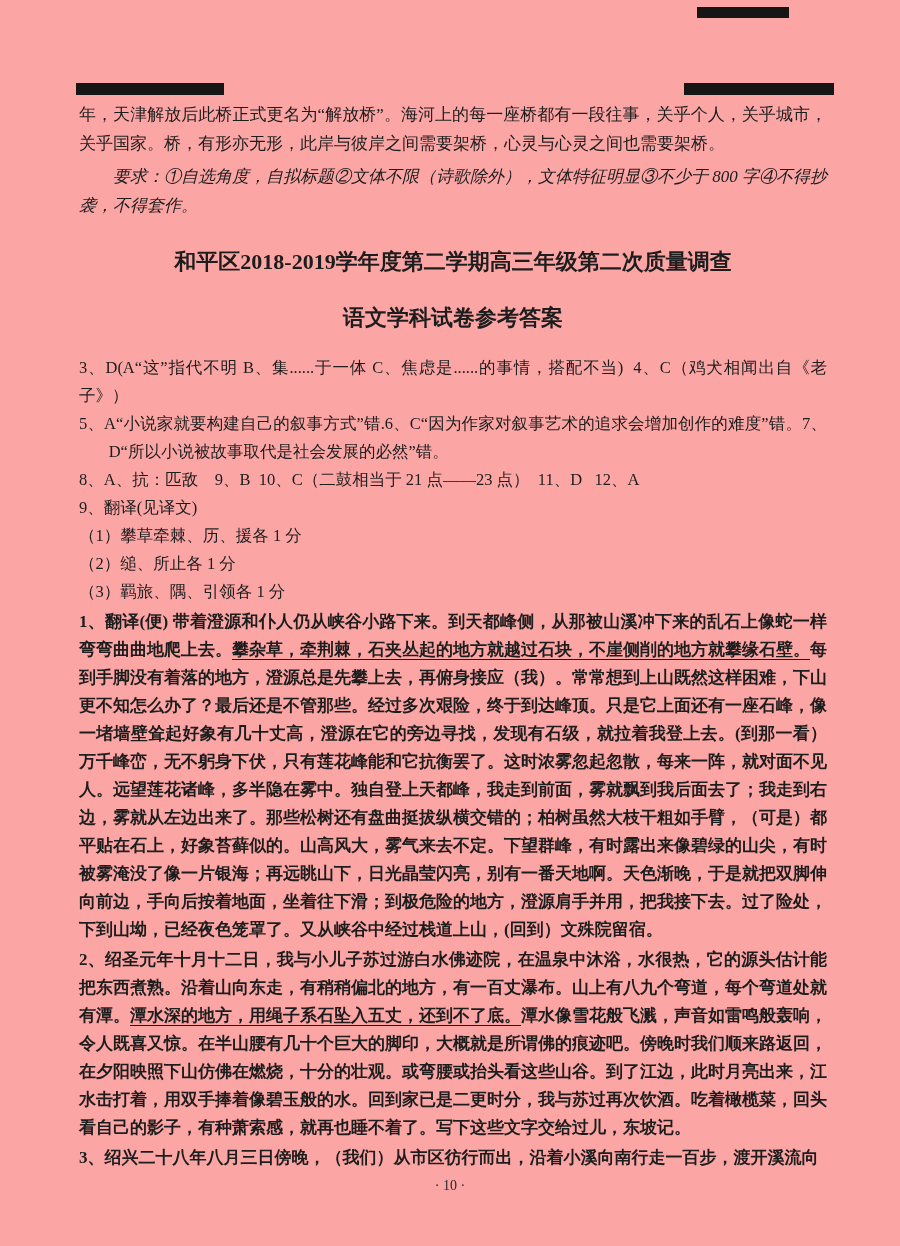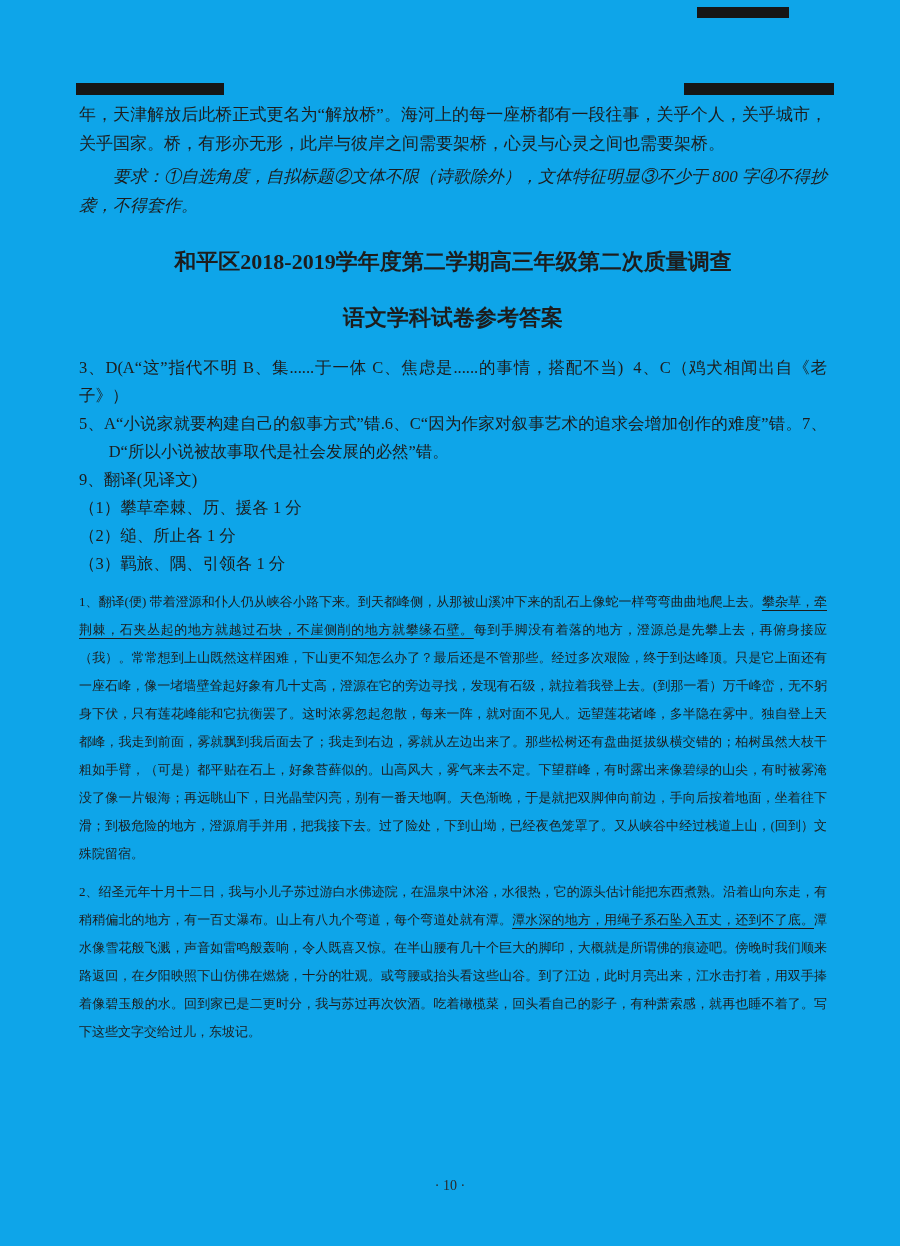--- a/index.html
+++ b/index.html
@@ -1,41 +1,41 @@
 <!DOCTYPE html>
 <html><head>
 <meta charset="utf-8">
 <style>
   * { margin:0; padding:0; box-sizing:border-box; }
   html,body { width:900px; }
   body { background:#e9e9e7; font-family:"Liberation Serif","DejaVu Serif",serif; }
   .page {
     position:relative; width:900px; height:1246px; margin:0 auto;
-    background:#0ea5e9; color:#1d1d1d; overflow:hidden;
+    background:#fca5a5; color:#1d1d1d; overflow:hidden;
   }
   .artifact { position:absolute; background:#161616; }
   .bar-top-right { top:7px;  left:697px; width:92px;  height:11px; }
   .bar-left      { top:83px; left:76px;  width:148px; height:12px; }
   .bar-right     { top:83px; left:684px; width:150px; height:12px; }
 
   .content { position:absolute; top:100px; left:79px; width:748px; }
 
   .body-text { font-size:17px; line-height:29px; text-align:justify; }
   .indent { text-indent:2em; margin-top:4px;font-style:italic; }
 
   .title-block { margin-top:26px; text-align:center; }
   .title1 { font-size:22px; font-weight:bold; line-height:32px; }
   .title2 { font-size:22px; font-weight:bold; line-height:32px; margin-top:24px; }
 
   .answers { margin-top:20px; }
   .ans { font-size:16.5px; line-height:28px; white-space:pre-wrap; text-align:justify; }
   .hang { padding-left:1.8em; text-indent:-1.8em; }
 
   .ref-label { font-size:16.5px; line-height:28px; }
-  .para { font-size:13px; line-height:28px; text-align:justify; margin-top:10px; }
+  .para { font-size:17px; line-height:28px; text-align:justify; margin-top:2px;font-weight:bold; }
   .u { text-decoration:underline; text-underline-offset:4px; }
 
   .page-number {
     position:absolute; bottom:52px; left:0; width:100%;
     text-align:center; font-size:14px; color:#2a2a2a;
   }
 </style>
 </head>
 <body>
 
@@ -51,28 +51,30 @@
     <p class="body-text indent">要求：①自选角度，自拟标题②文体不限（诗歌除外），文体特征明显③不少于 800 字④不得抄袭，不得套作。</p>
 
     <div class="title-block">
       <div class="title1">和平区2018-2019学年度第二学期高三年级第二次质量调查</div>
       <div class="title2">语文学科试卷参考答案</div>
     </div>
 
     <div class="answers">
       <p class="ans">3、D(A“这”指代不明 B、集......于一体 C、焦虑是......的事情，搭配不当)  4、C（鸡犬相闻出自《老子》）</p>
       <p class="ans hang">5、A“小说家就要构建自己的叙事方式”错.6、C“因为作家对叙事艺术的追求会增加创作的难度”错。7、D“所以小说被故事取代是社会发展的必然”错。</p>
+      <p class="ans">8、A、抗：匹敌    9、B  10、C（二鼓相当于 21 点——23 点）  11、D   12、A</p>
       <p class="ans">9、翻译(见译文)</p>
       <p class="ans">（1）攀草牵棘、历、援各 1 分</p>
       <p class="ans">（2）缒、所止各 1 分</p>
       <p class="ans">（3）羁旅、隅、引领各 1 分</p>
     </div>
 
     <p class="para"><span>1、翻译(便) 带着澄源和仆人仍从峡谷小路下来。到天都峰侧，从那被山溪冲下来的乱石上像蛇一样弯弯曲曲地爬上去。</span><span class="u">攀杂草，牵荆棘，石夹丛起的地方就越过石块，不崖侧削的地方就攀缘石壁。</span><span>每到手脚没有着落的地方，澄源总是先攀上去，再俯身接应（我）。常常想到上山既然这样困难，下山更不知怎么办了？最后还是不管那些。经过多次艰险，终于到达峰顶。只是它上面还有一座石峰，像一堵墙壁耸起好象有几十丈高，澄源在它的旁边寻找，发现有石级，就拉着我登上去。(到那一看）万千峰峦，无不躬身下伏，只有莲花峰能和它抗衡罢了。这时浓雾忽起忽散，每来一阵，就对面不见人。远望莲花诸峰，多半隐在雾中。独自登上天都峰，我走到前面，雾就飘到我后面去了；我走到右边，雾就从左边出来了。那些松树还有盘曲挺拔纵横交错的；柏树虽然大枝干粗如手臂，（可是）都平贴在石上，好象苔藓似的。山高风大，雾气来去不定。下望群峰，有时露出来像碧绿的山尖，有时被雾淹没了像一片银海；再远眺山下，日光晶莹闪亮，别有一番天地啊。天色渐晚，于是就把双脚伸向前边，手向后按着地面，坐着往下滑；到极危险的地方，澄源肩手并用，把我接下去。过了险处，下到山坳，已经夜色笼罩了。又从峡谷中经过栈道上山，(回到）文殊院留宿。</span></p>
 
     <p class="para"><span>2、绍圣元年十月十二日，我与小儿子苏过游白水佛迹院，在温泉中沐浴，水很热，它的源头估计能把东西煮熟。沿着山向东走，有稍稍偏北的地方，有一百丈瀑布。山上有八九个弯道，每个弯道处就有潭。</span><span class="u">潭水深的地方，用绳子系石坠入五丈，还到不了底。</span><span>潭水像雪花般飞溅，声音如雷鸣般轰响，令人既喜又惊。在半山腰有几十个巨大的脚印，大概就是所谓佛的痕迹吧。傍晚时我们顺来路返回，在夕阳映照下山仿佛在燃烧，十分的壮观。或弯腰或抬头看这些山谷。到了江边，此时月亮出来，江水击打着，用双手捧着像碧玉般的水。回到家已是二更时分，我与苏过再次饮酒。吃着橄榄菜，回头看自己的影子，有种萧索感，就再也睡不着了。写下这些文字交给过儿，东坡记。</span></p>
 
+    <p class="para">3、绍兴二十八年八月三日傍晚，（我们）从市区彷行而出，沿着小溪向南行走一百步，渡开溪流向</p>
 
   </div>
 
   <div class="page-number">· 10 ·</div>
 
 </div>
 
 </body></html>

